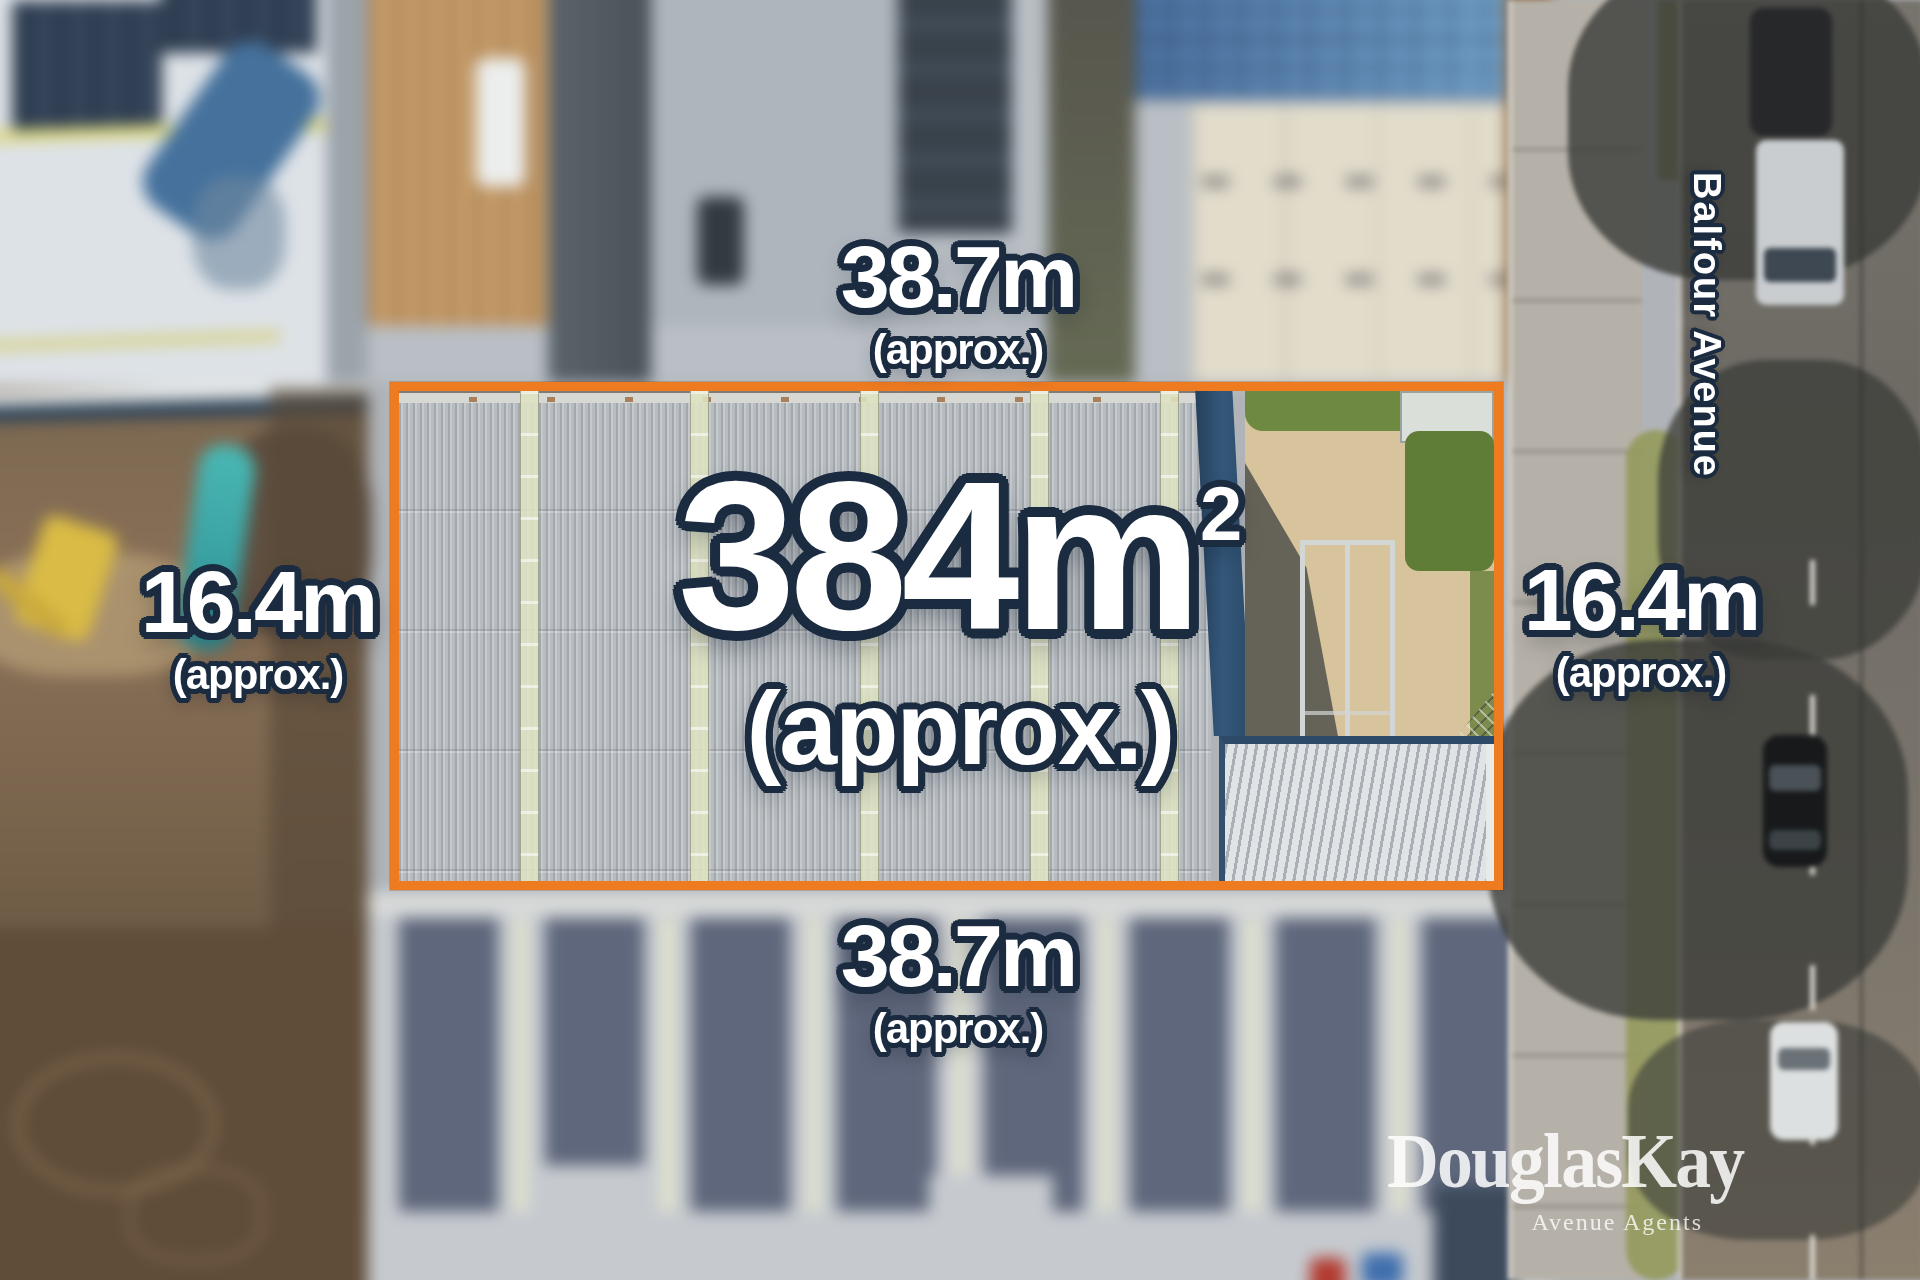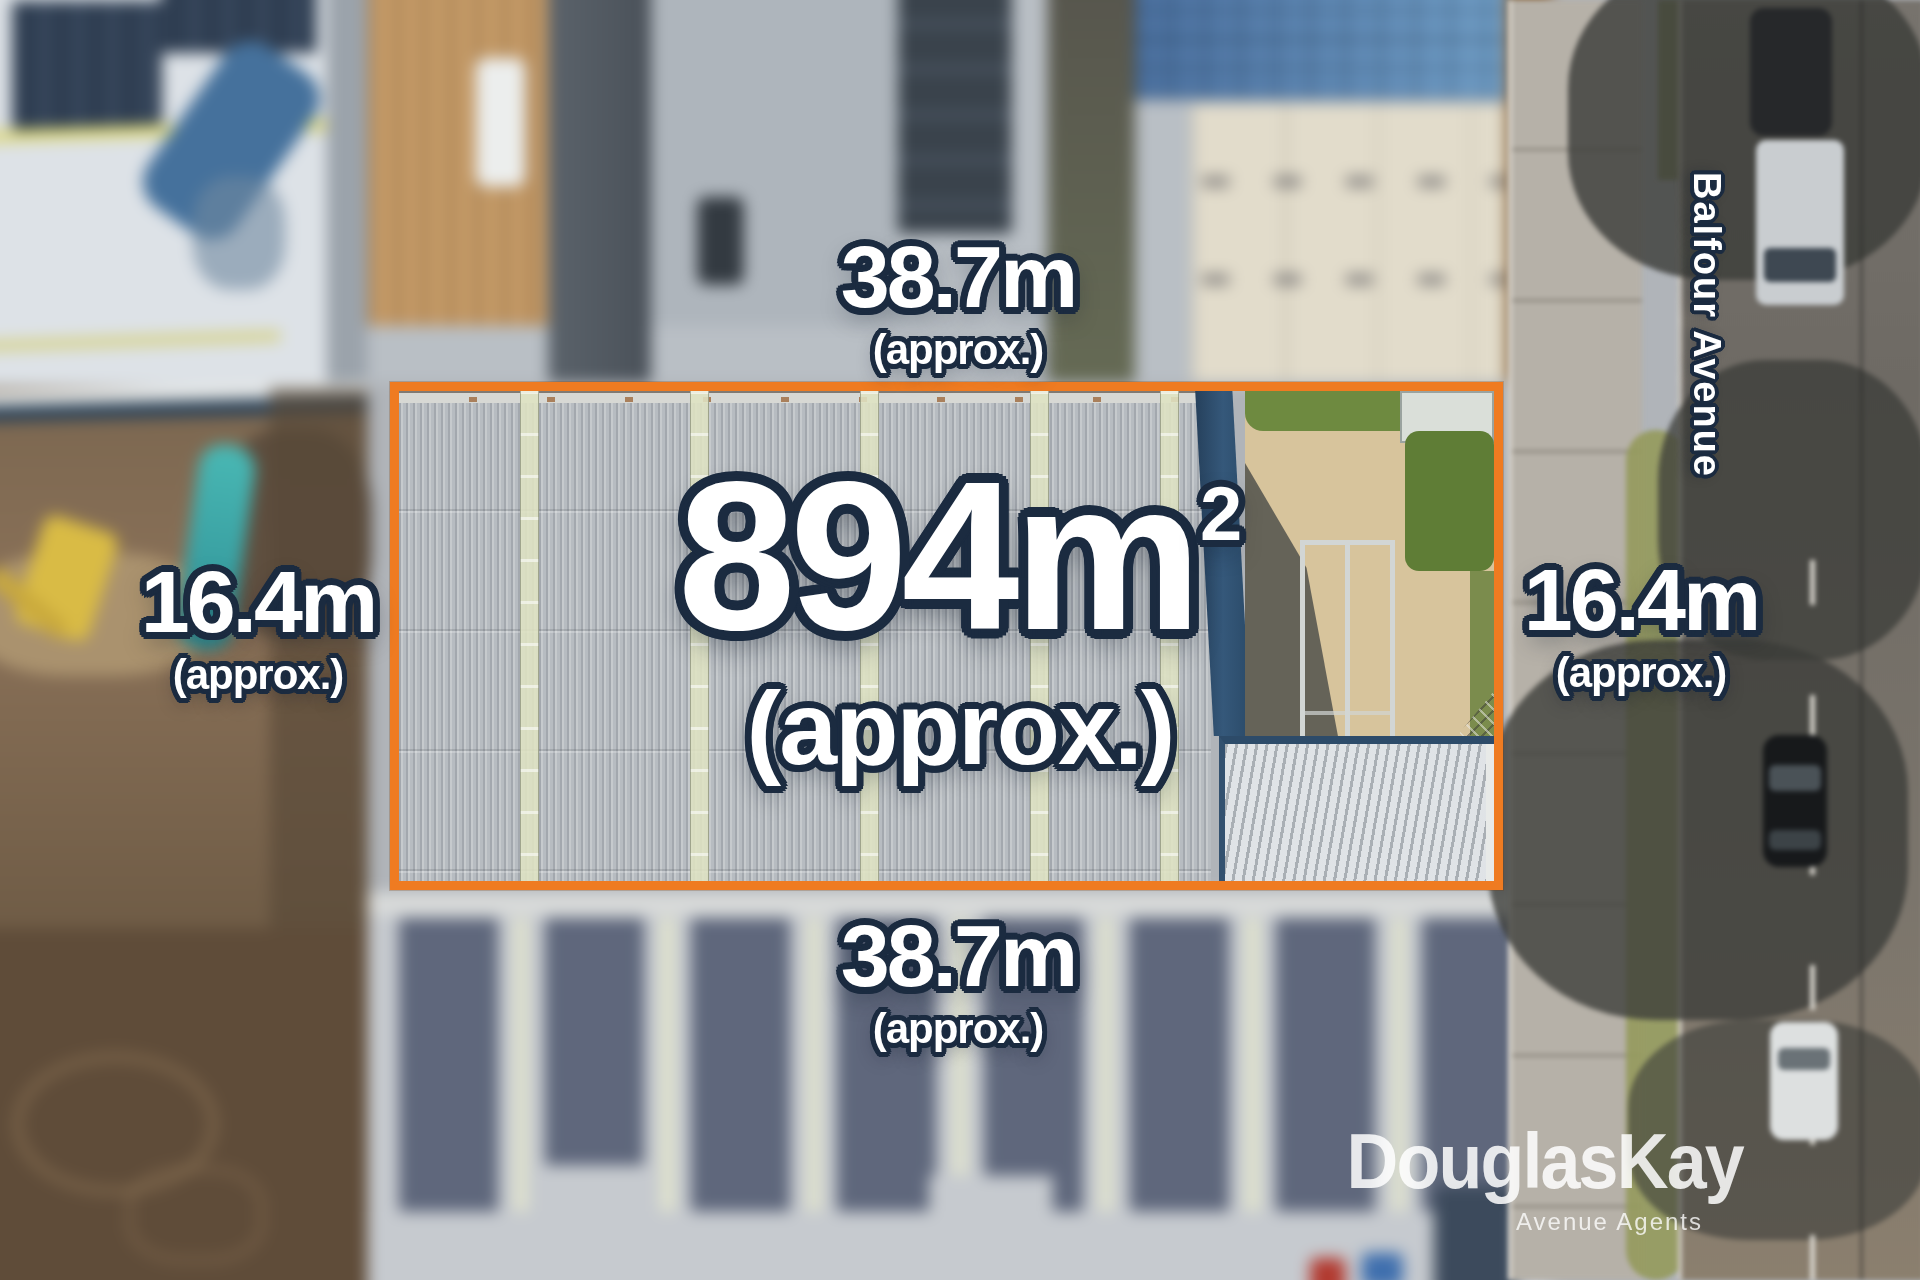--- a/index.html
+++ b/index.html
@@ -46,21 +46,21 @@
        font-weight:700;z-index:50;transform:translateX(-50%);white-space:nowrap;line-height:1;}
   .val{font-size:88px;letter-spacing:-3px;}
   .apx{font-size:42px;margin-top:8px;letter-spacing:-1px;}
   .area-lbl{position:absolute;left:960px;top:450px;transform:translateX(-50%);display:flex;flex-direction:column;
             align-items:center;color:var(--white);font-weight:700;z-index:50;white-space:nowrap;line-height:1;}
   .area-big{display:flex;align-items:flex-start;font-size:212px;letter-spacing:-6px;}
   .area-sup{font-size:76px;margin-top:26px;margin-left:4px;letter-spacing:0;}
   .area-apx{font-size:104px;margin-top:14px;letter-spacing:-2px;}
   .street{position:absolute;left:1684px;top:172px;writing-mode:vertical-rl;font-size:38px;font-weight:700;
           color:var(--white);z-index:40;letter-spacing:2px;line-height:1.15;}
-  .logo{position:absolute;right:177px;top:1122px;z-index:60;display:flex;flex-direction:column;align-items:flex-end;}
+  .logo{position:absolute;right:177px;top:1122px;z-index:60;display:flex;flex-direction:column;align-items:flex-end;font-family:Liberation Serif, serif;}
   .logo-name{font-size:78px;font-weight:700;letter-spacing:-2px;color:rgba(255,255,255,.85);
              transform:scaleX(.92);transform-origin:right center;line-height:1;}
   .logo-tag{font-size:24px;font-weight:400;letter-spacing:2px;color:rgba(255,255,255,.78);
             margin-top:10px;margin-right:40px;line-height:1;}
 </style>
 </head>
 <body>
 
 <div class="stage">
 
@@ -194,21 +194,21 @@
     <span class="apx ol-md">(approx.)</span>
   </div>
 
   <div class="lbl" style="left:1641px;top:556px;">
     <span class="val ol-lg">16.4m</span>
     <span class="apx ol-md">(approx.)</span>
   </div>
 
   <div class="area-lbl">
     <div class="area-big ol-xl">
-      <span>894m</span>
+      <span>384m</span>
       <span class="area-sup ol-lg">2</span>
     </div>
     <div class="area-apx ol-lg">(approx.)</div>
   </div>
 
   <div class="street ol-sm">Balfour Avenue</div>
 
   <div class="logo">
     <div class="logo-name">DouglasKay</div>
     <div class="logo-tag">Avenue Agents</div>

